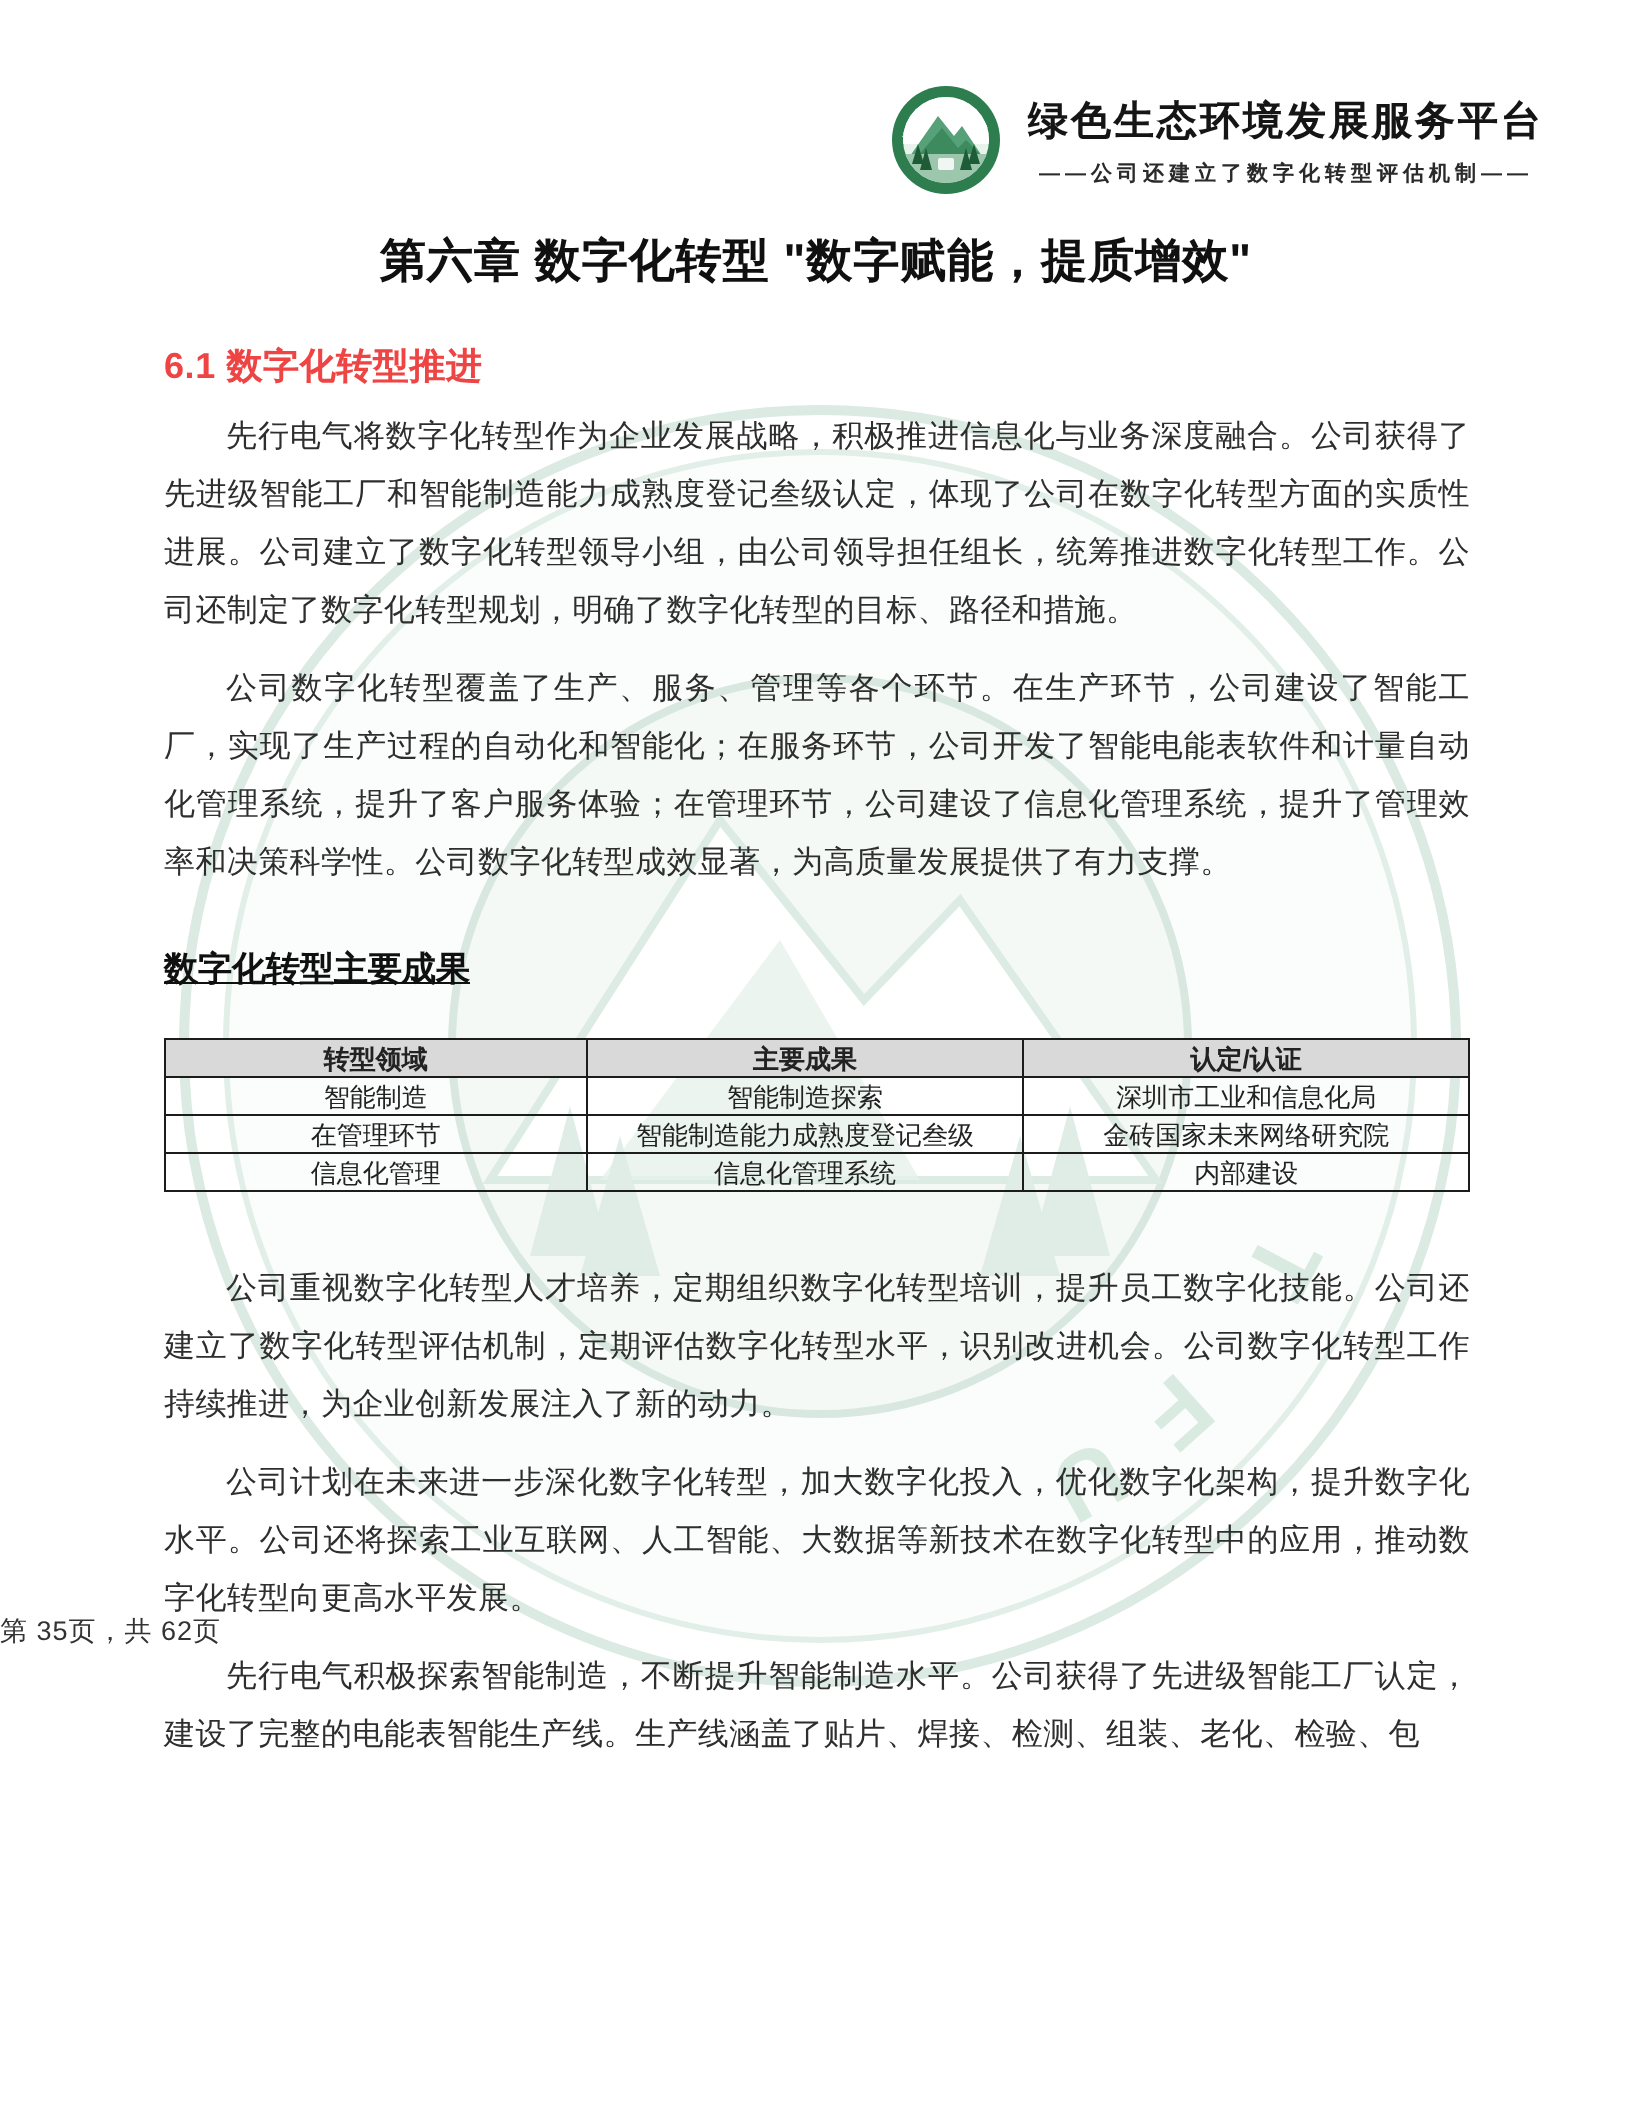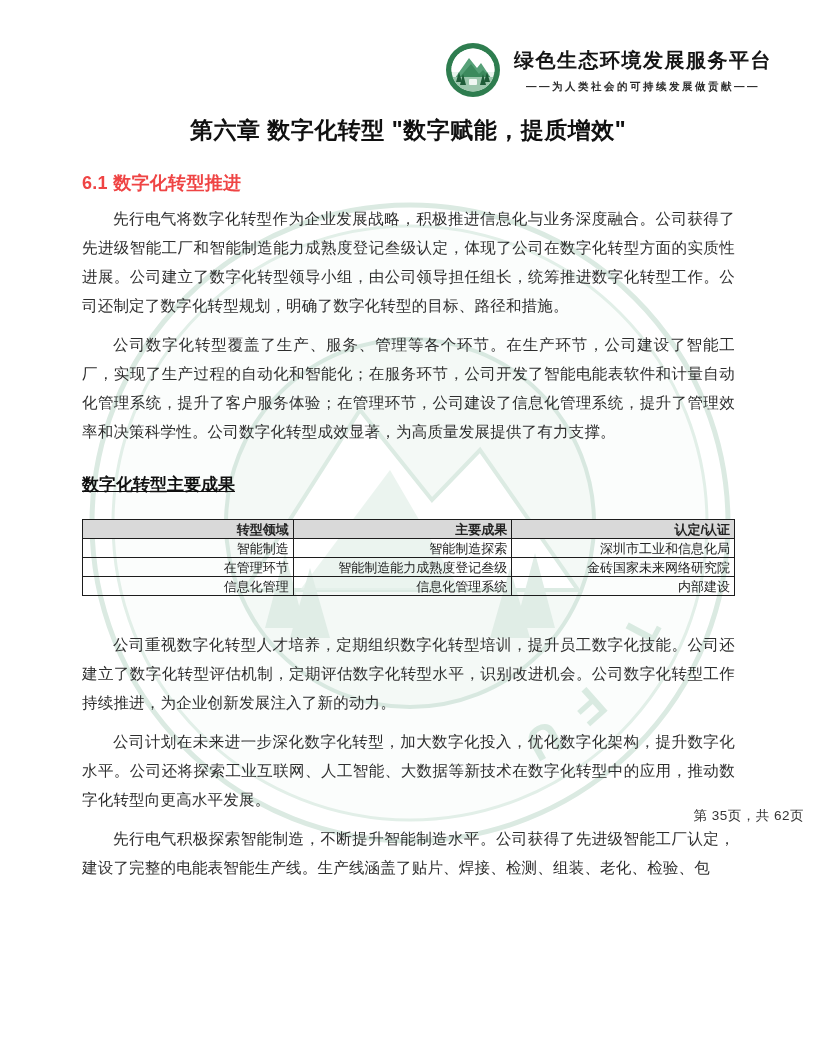--- a/index.html
+++ b/index.html
@@ -63,32 +63,32 @@
     width:100%;
     border-collapse:collapse;
     margin-top:23px;
     table-layout:fixed;
   }
   table.results th, table.results td{
     border:1px solid #1c1c1c;
     font-size:13px;
     line-height:15px;
     padding:1.5px 4px;
-    text-align:right;
+    text-align:center;
     color:#222;
   }
   table.results th{
     background:#d9d9d9;
     font-weight:bold;
   }
   .after-table{margin-top:34px;}
   
   .footer{
     position:absolute;left:0;right:12px;bottom:57px;
-    text-align:right;
+    text-align:left;
     font-size:13.5px;color:#333;
     letter-spacing:0.5px;
     z-index:1;
   }
 </style>
 </head>
 <body>
 
 <div class="page">
 
@@ -135,21 +135,21 @@
           </g>
           <rect x="24" y="37" width="8" height="6" rx="1" fill="#ffffff" opacity="0.85"></rect>
         </g>
         <path id="logoTopArc" d="M 8.5 30 A 20.5 20.5 0 0 1 47.5 26" fill="none"></path>
         <text font-size="4.3" fill="#ffffff" letter-spacing="0.6">
           <textPath href="#logoTopArc" startOffset="2">绿色生态环境发展服务平台</textPath>
         </text>
       </svg>
       <div class="brand-text">
         <div class="brand-title">绿色生态环境发展服务平台</div>
-        <div class="brand-tagline">——为人类社会的可持续发展做贡献——</div>
+        <div class="brand-tagline">——公司还建立了数字化转型评估机制——</div>
       </div>
     </div>
 
     <h1 class="chapter-title">第六章 数字化转型 "数字赋能，提质增效"</h1>
 
     <div class="main">
 
       <h2 class="sec-heading">6.1 数字化转型推进</h2>
       <p class="para">先行电气将数字化转型作为企业发展战略，积极推进信息化与业务深度融合。公司获得了先进级智能工厂和智能制造能力成熟度登记叁级认定，体现了公司在数字化转型方面的实质性进展。公司建立了数字化转型领导小组，由公司领导担任组长，统筹推进数字化转型工作。公司还制定了数字化转型规划，明确了数字化转型的目标、路径和措施。</p>
       <p class="para">公司数字化转型覆盖了生产、服务、管理等各个环节。在生产环节，公司建设了智能工厂，实现了生产过程的自动化和智能化；在服务环节，公司开发了智能电能表软件和计量自动化管理系统，提升了客户服务体验；在管理环节，公司建设了信息化管理系统，提升了管理效率和决策科学性。公司数字化转型成效显著，为高质量发展提供了有力支撑。</p>

